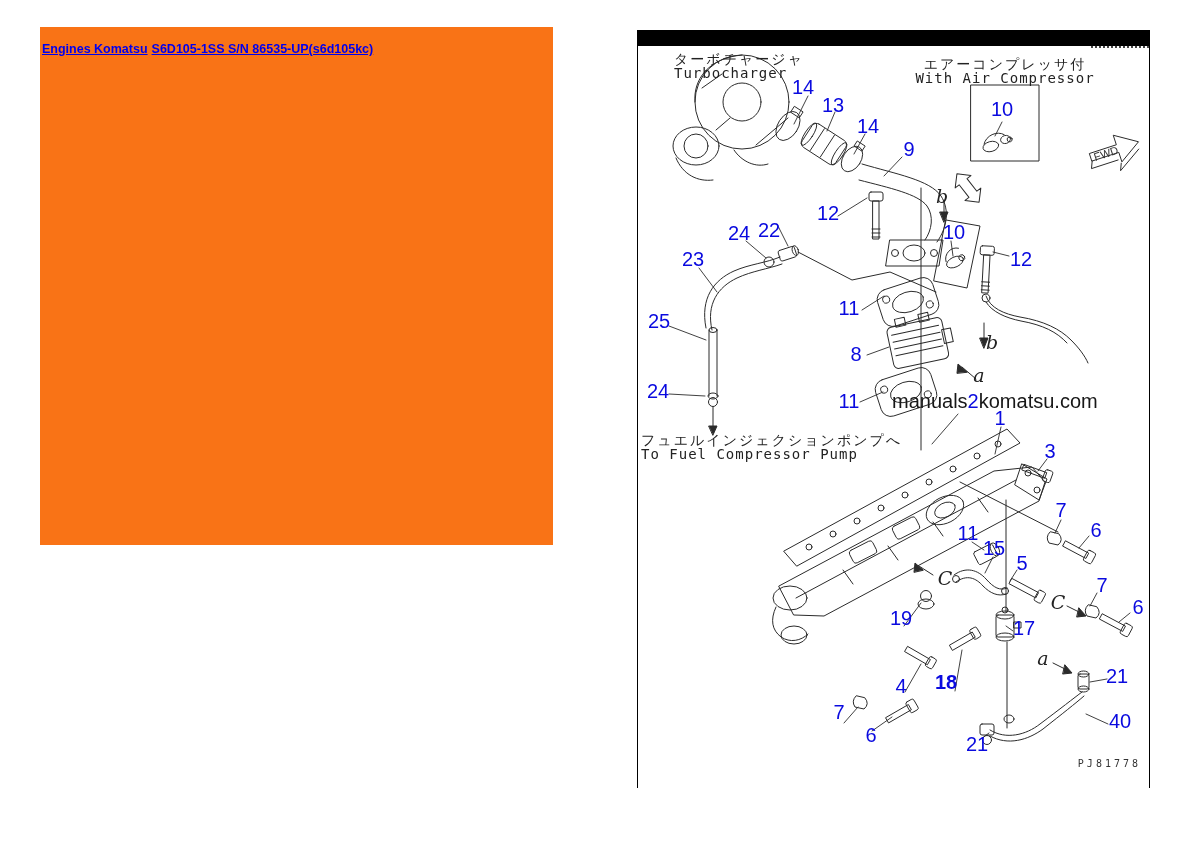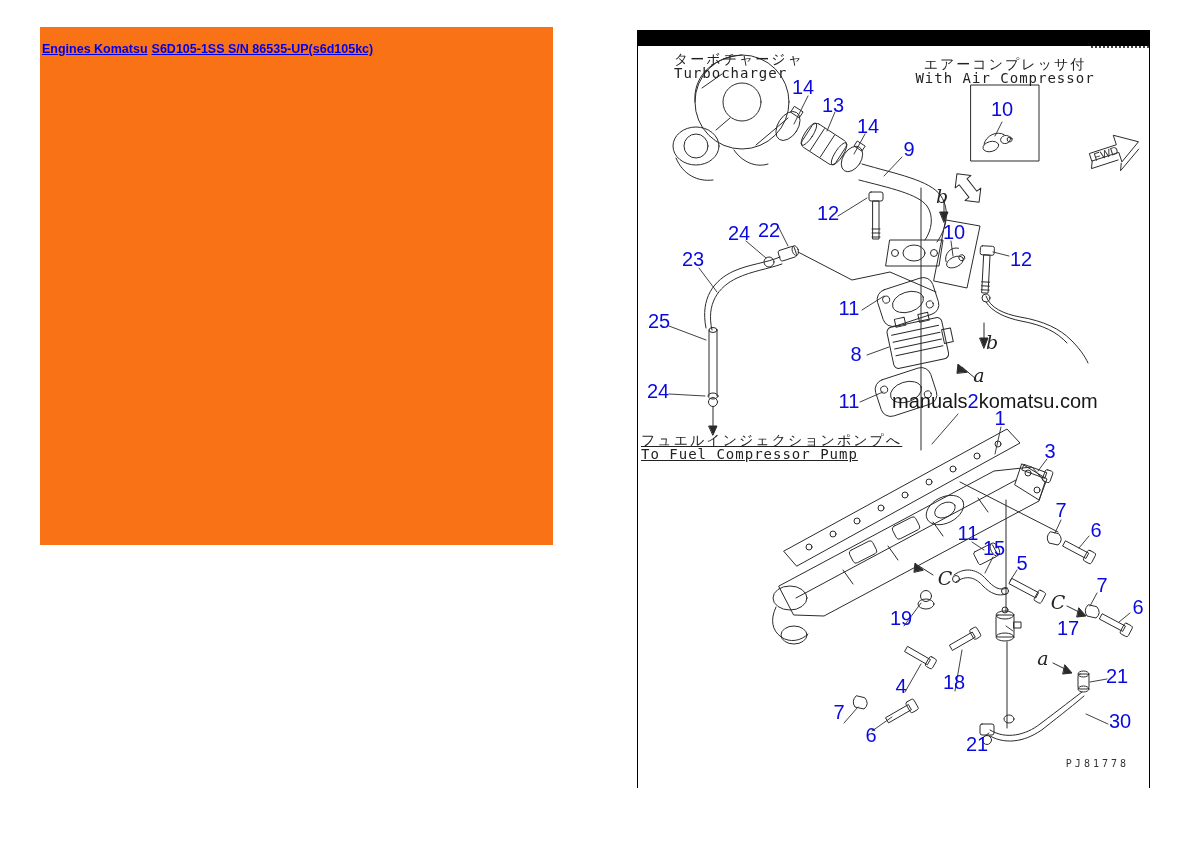--- a/index.html
+++ b/index.html
@@ -18,27 +18,27 @@
   .topbar{position:absolute;left:-1px;top:0;width:513px;height:16px;background:#000;}
   .topbar-dots{position:absolute;right:0;top:16px;width:58px;border-top:2px dotted #444;}
   .drawing-svg{position:absolute;left:0;top:0;width:511px;height:758px;}
 
   .dlabel{position:absolute;color:#222;font-family:"DejaVu Sans Mono",monospace;
           font-size:14px;line-height:14px;white-space:nowrap;}
   .dlabel .jp{letter-spacing:2px;}
   .dlabel .en{letter-spacing:1px;}
   .lbl-turbo{left:36px;top:22px;}
   .lbl-air{left:272px;top:27px;width:190px;text-align:center;}
-  .lbl-fuel{left:3px;top:403px;text-decoration:underline;}
+  .lbl-fuel{left:3px;top:403px;}
 
   .watermark{position:absolute;left:254px;top:360px;white-space:nowrap;color:#171717;
              font:20px "Liberation Sans",sans-serif;}
   .watermark .callout-inline{color:#0a0adf;}
 
-  .drawing-code{position:absolute;right:20px;top:728px;color:#333;letter-spacing:3px;
+  .drawing-code{position:absolute;right:8px;top:728px;color:#333;letter-spacing:3px;
                 font:10px "DejaVu Sans Mono",monospace;text-align:right;}
 
   .callout-layer{position:absolute;left:0;top:0;width:511px;height:758px;}
   .callout{position:absolute;transform:translate(-50%,-50%);color:#0a0adf;line-height:1;
            font:20px "Liberation Sans",sans-serif;white-space:nowrap;}
   .refletter{position:absolute;transform:translate(-50%,-50%);color:#222;line-height:1;
              font:italic 19px "DejaVu Serif",serif;}
 
   svg *{vector-effect:non-scaling-stroke;}
 </style>
@@ -334,26 +334,26 @@
         <div class="callout" style="left: 362px; top: 388px;">1</div>
         <div class="callout" style="left: 412px; top: 421px;">3</div>
         <div class="callout" style="left: 423px; top: 480px;">7</div>
         <div class="callout" style="left: 458px; top: 500px;">6</div>
         <div class="callout" style="left: 330px; top: 503px;">11</div>
         <div class="callout" style="left: 356px; top: 518px;">15</div>
         <div class="callout" style="left: 384px; top: 533px;">5</div>
         <div class="callout" style="left: 464px; top: 555px;">7</div>
         <div class="callout" style="left: 500px; top: 577px;">6</div>
         <div class="callout" style="left: 263px; top: 588px;">19</div>
-        <div class="callout" style="left: 386px; top: 598px; margin-left: 44px;">17</div>
-        <div class="callout" style="left: 316px; top: 652px;">18</div>
+        <div class="callout" style="left: 386px; top: 598px;">17</div>
+        <div class="callout" style="left: 308px; top: 652px; font-weight: bold;">18</div>
         <div class="callout" style="left: 263px; top: 656px;">4</div>
         <div class="callout" style="left: 479px; top: 646px;">21</div>
         <div class="callout" style="left: 201px; top: 682px;">7</div>
-        <div class="callout" style="left: 482px; top: 691px;">30</div>
+        <div class="callout" style="left: 482px; top: 691px;">40</div>
         <div class="callout" style="left: 233px; top: 705px;">6</div>
         <div class="callout" style="left: 339px; top: 714px;">21</div>
         <div class="refletter" style="left: 304px; top: 166px;">b</div>
         <div class="refletter" style="left: 354px; top: 312px;">b</div>
         <div class="refletter" style="left: 341px; top: 345px;">a</div>
         <div class="refletter" style="left: 307px; top: 548px;">C</div>
         <div class="refletter" style="left: 420px; top: 572px;">C</div>
         <div class="refletter" style="left: 405px; top: 628px;">a</div>
       </div>
   </div>

